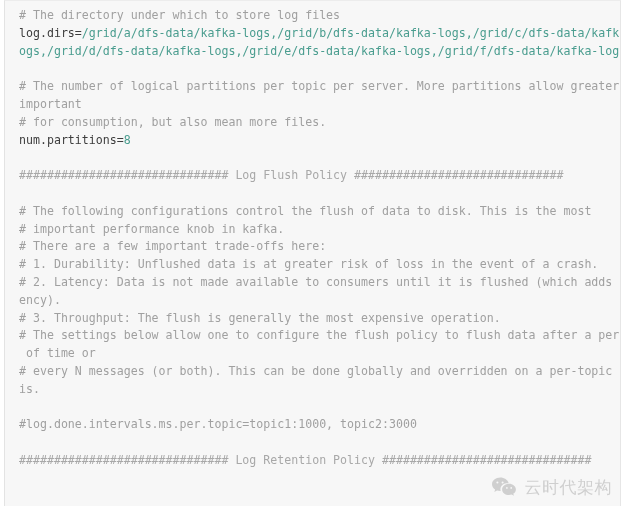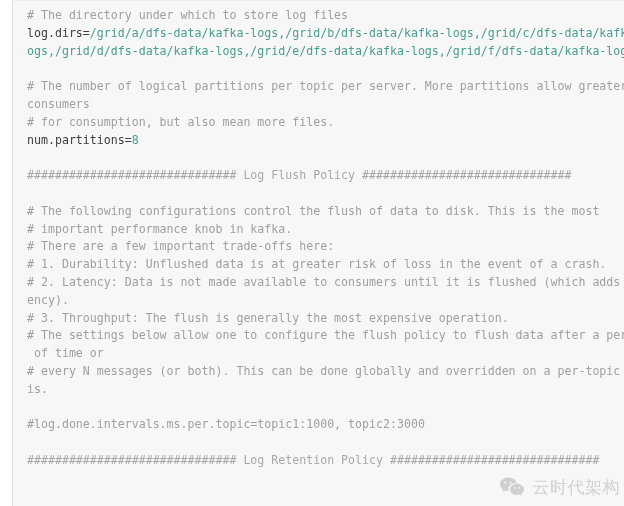--- a/index.html
+++ b/index.html
@@ -13,21 +13,21 @@
     overflow: hidden;
     font-family: "DejaVu Sans Mono", "Liberation Mono", monospace;
   }
 
   #page {
     position: relative;
     width: 624px;
     height: 506px;
     background: #ffffff;
     box-sizing: border-box;
-    padding-left: 12px;
+    padding-left: 4px;
   }
 
   #code-block {
     position: relative;
     width: 617px;
     height: 506px;
     box-sizing: border-box;
     background: #f7f7f7;
     border-left: 1px solid #e3e3e3;
     border-right: 1px solid #e6e6e6;
@@ -85,21 +85,21 @@
 
 <div id="page">
 
   <div id="code-block">
     <div id="code-lines">
         <div class="line comment"># The directory under which to store log files</div>
         <div class="line code"><span>log.dirs=</span><span class="val">/grid/a/dfs-data/kafka-logs,/grid/b/dfs-data/kafka-logs,/grid/c/dfs-data/kafka-l</span></div>
         <div class="line code"><span class="val">ogs,/grid/d/dfs-data/kafka-logs,/grid/e/dfs-data/kafka-logs,/grid/f/dfs-data/kafka-logs</span></div>
         <div class="line blank">&nbsp;</div>
         <div class="line comment"># The number of logical partitions per topic per server. More partitions allow greater pa</div>
-        <div class="line comment">consumers</div>
+        <div class="line comment">important</div>
         <div class="line comment"># for consumption, but also mean more files.</div>
         <div class="line code"><span>num.partitions=</span><span class="val">8</span></div>
         <div class="line blank">&nbsp;</div>
         <div class="line hdr">############################## Log Flush Policy ##############################</div>
         <div class="line blank">&nbsp;</div>
         <div class="line comment"># The following configurations control the flush of data to disk. This is the most</div>
         <div class="line comment"># important performance knob in kafka.</div>
         <div class="line comment"># There are a few important trade-offs here:</div>
         <div class="line comment"># 1. Durability: Unflushed data is at greater risk of loss in the event of a crash.</div>
         <div class="line comment"># 2. Latency: Data is not made available to consumers until it is flushed (which adds lat</div>

